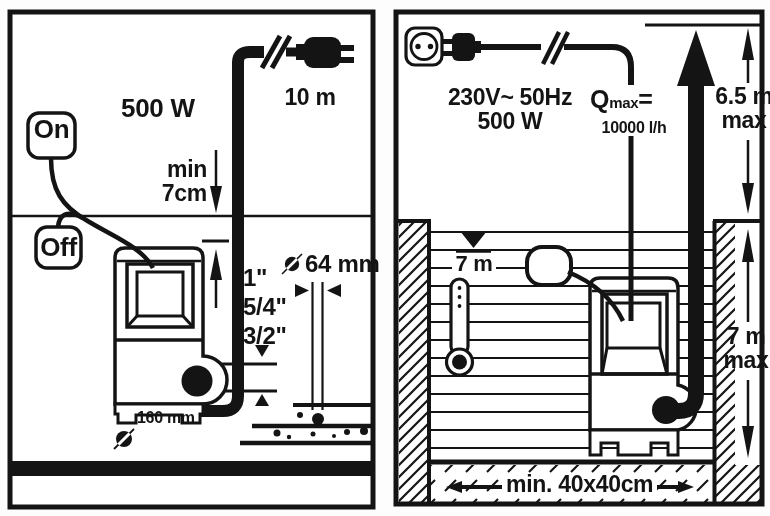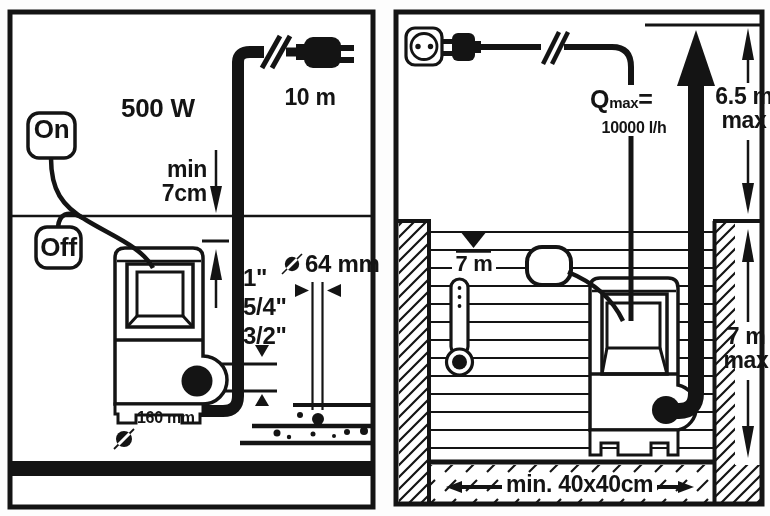--- a/index.html
+++ b/index.html
@@ -230,20 +230,22 @@
 <div class="lbl ctr" style="left:28px;top:113px;width:47px;height:33px;font-size:26px;">On</div>
 <div class="lbl ctr" style="left:36px;top:227px;width:45px;height:41px;font-size:26px;">Off</div>
 <div class="lbl rt" style="left:150px;top:158px;width:57px;font-size:23px;"><span>min</span>
 <span>7cm</span></div>
 <div class="lbl" style="left:243px;top:264px;font-size:24px;line-height:1.2;"><span>1"</span>
 <span>5/4"</span>
 <span>3/2"</span></div>
 <div class="lbl" style="left:305px;top:252px;font-size:24px;">64 mm</div>
 <div class="lbl" style="left:137px;top:410px;font-size:16px;">160 mm</div>
 
+<div class="lbl" style="left:443px;top:86px;width:134px;text-align:center;font-size:23px;"><span>230V~ 50Hz</span>
+<span>500 W</span></div>
 <div class="lbl" style="left:590px;top:86px;font-size:25px;"><span>Q</span><span class="sub">max</span><span>=</span></div>
 <div class="lbl" style="left:586px;top:120px;width:96px;text-align:center;font-size:16px;">10000 l/h</div>
 <div class="lbl" style="left:712px;top:85px;width:64px;text-align:center;font-size:23px;"><span>6.5 m</span>
 <span>max</span></div>
 <div class="lbl bgw" style="left:452px;top:253px;width:44px;text-align:center;font-size:22px;">7 m</div>
 <div class="lbl" style="left:718px;top:325px;width:56px;text-align:center;font-size:23px;"><span>7 m</span>
 <span>max</span></div>
 <div class="lbl bgw" style="left:502px;top:473px;padding:0 4px;font-size:23px;">min. 40x40cm</div>
 
 </div>

